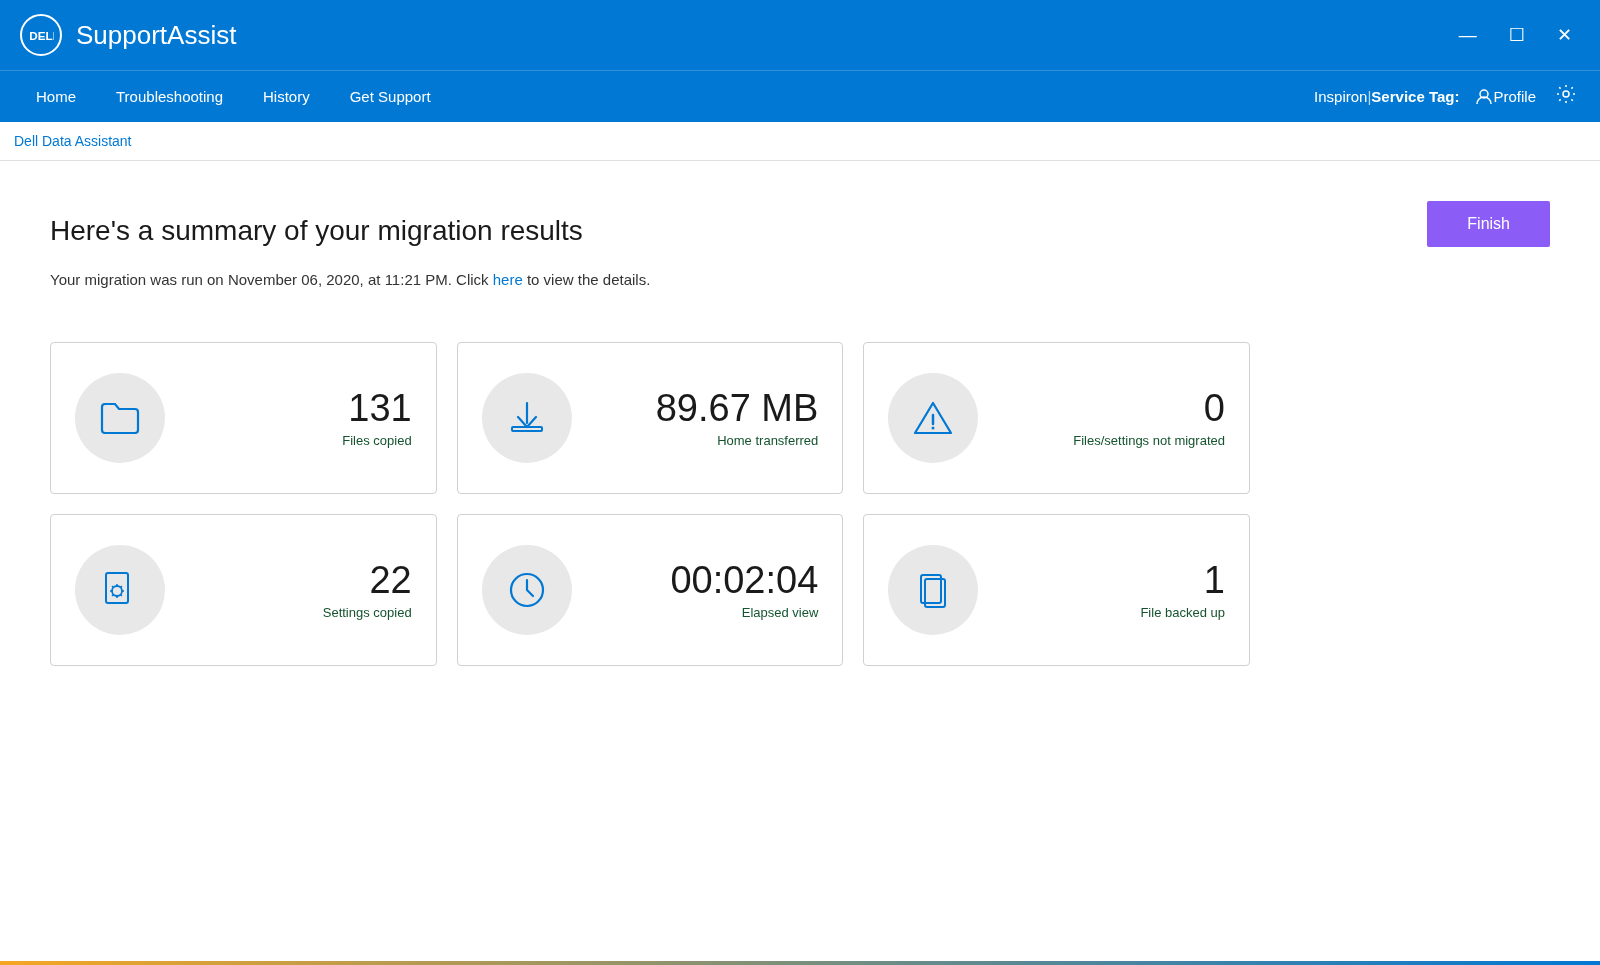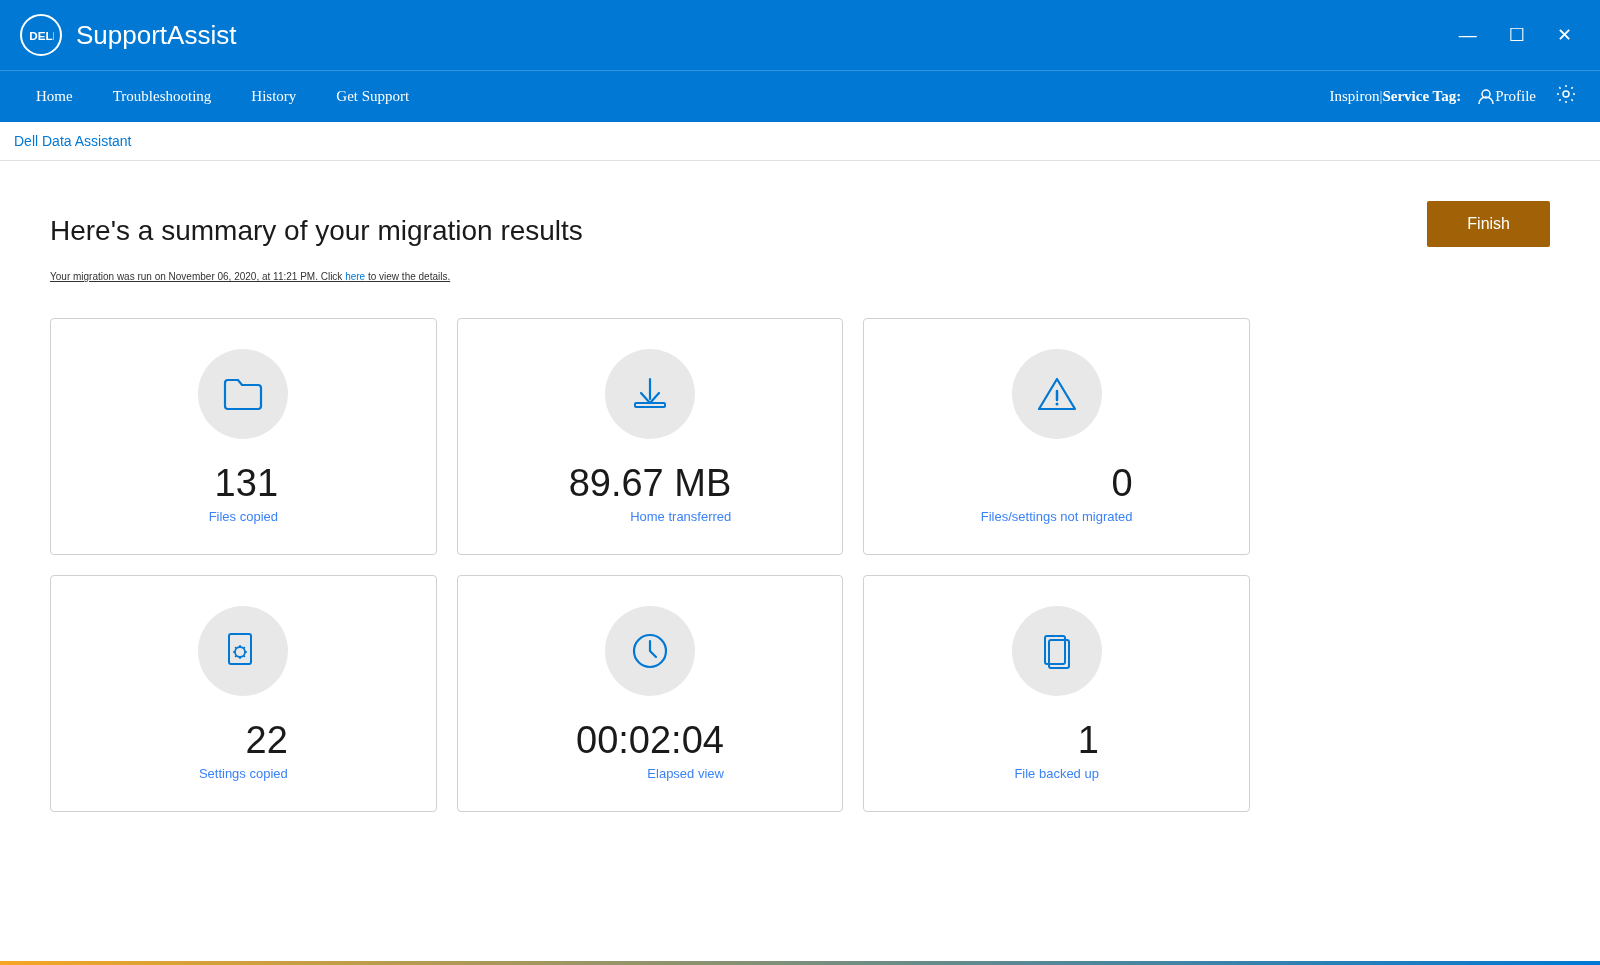--- a/index.html
+++ b/index.html
@@ -48,21 +48,20 @@
     }
 
     
     .navbar {
       background: #0078d4;
       display: flex;
       align-items: center;
       padding: 16px 20px;
       height: 52px;
       border-top: 1px solid rgba(255,255,255,0.2);
-      font-family: Liberation Serif, serif;
     }
     .nav-links {
       display: flex;
       align-items: center;
       gap: 8px;
       flex: 1;
     }
     .nav-link {
       color: white;
       font-size: 15px;
@@ -128,36 +127,35 @@
       align-items: flex-end;
       justify-content: space-between;
       margin-bottom: 24px;
     }
     .page-title {
       font-size: 28px;
       font-weight: 400;
       color: #1a1a1a;
     }
     .finish-btn {
-      background: #a16207;
+      background: #8b5cf6;
       color: white;
       border: none;
       padding: 14px 40px;
       font-size: 16px;
       font-weight: 500;
       cursor: pointer;
       border-radius: 2px;
       min-width: 120px;
     }
 
     .page-subtitle {
-      font-size: 10px;
+      font-size: 15px;
       color: #333;
-      margin-bottom: 36px;
-      text-decoration: underline;
+      margin-bottom: 54px;
     }
     .page-subtitle a {
       color: #0078d4;
       text-decoration: none;
     }
 
     
     .stats-grid {
       display: grid;
       grid-template-columns: repeat(3, 1fr);
@@ -165,21 +163,20 @@
       max-width: 1200px;
     }
     .stat-card {
       border: 1px solid #d0d0d0;
       border-radius: 4px;
       padding: 30px 24px;
       display: flex;
       align-items: center;
       gap: 24px;
       background: white;
-      flex-direction: column;
     }
     .stat-icon-circle {
       width: 90px;
       height: 90px;
       border-radius: 50%;
       background: #e8e8e8;
       display: flex;
       align-items: center;
       justify-content: center;
       flex-shrink: 0;
@@ -195,21 +192,21 @@
       flex: 1;
     }
     .stat-value {
       font-size: 38px;
       font-weight: 400;
       color: #1a1a1a;
       line-height: 1.1;
     }
     .stat-label {
       font-size: 13px;
-      color: #3b82f6;
+      color: #14532d;
       text-align: right;
       margin-top: 4px;
     }
 
     
     .bottom-bar {
       position: fixed;
       bottom: 0;
       left: 0;
       right: 0;

